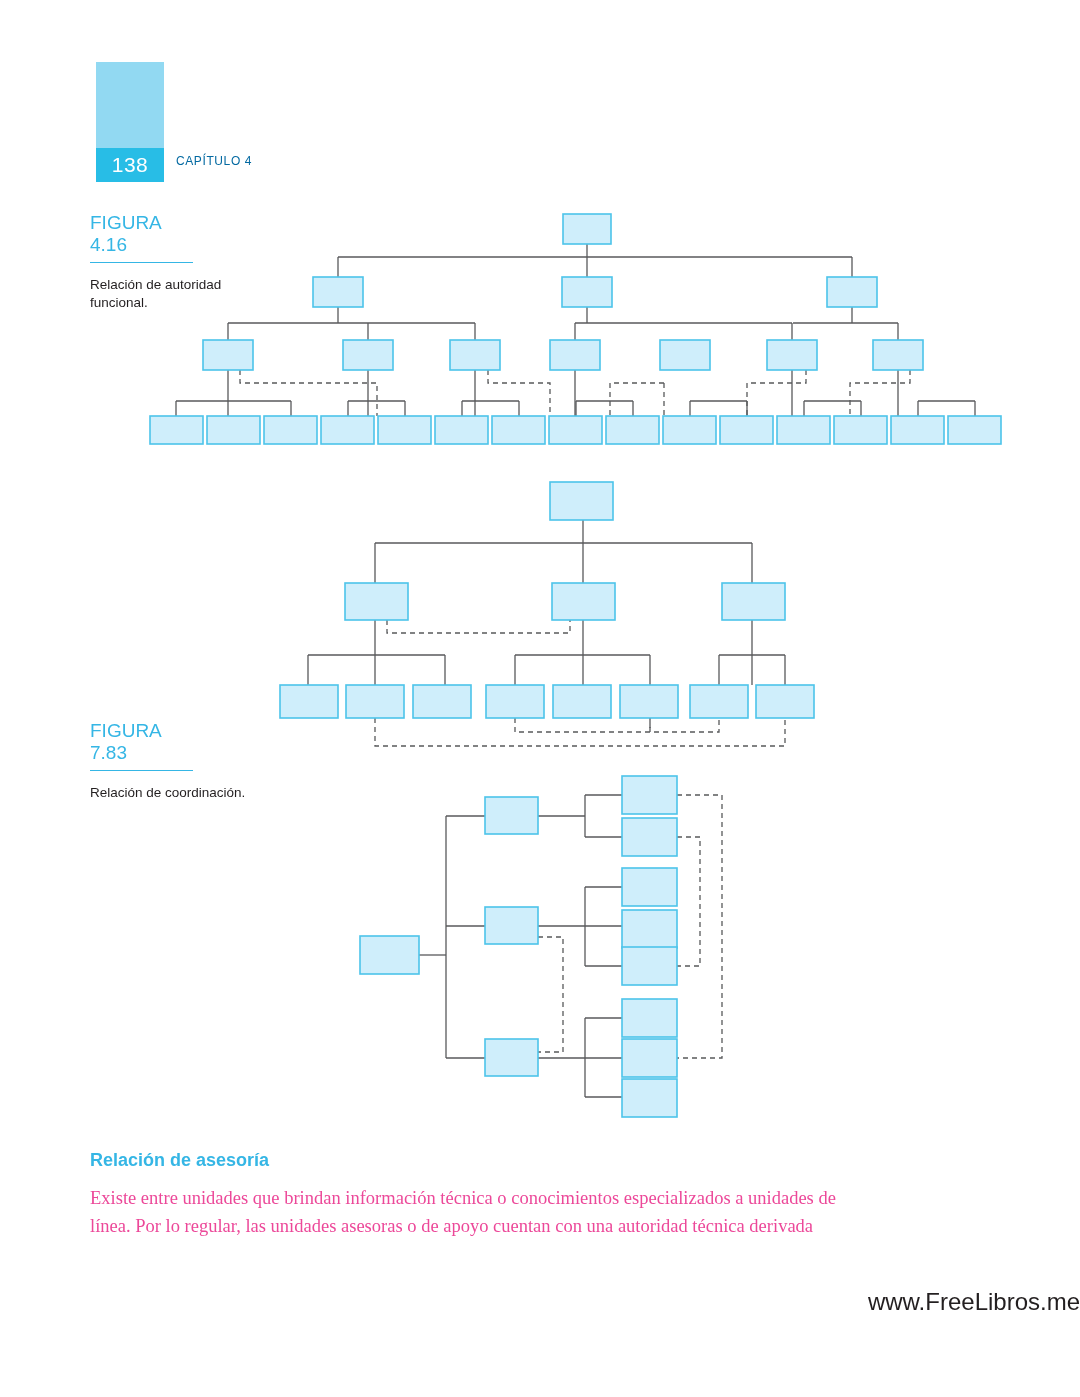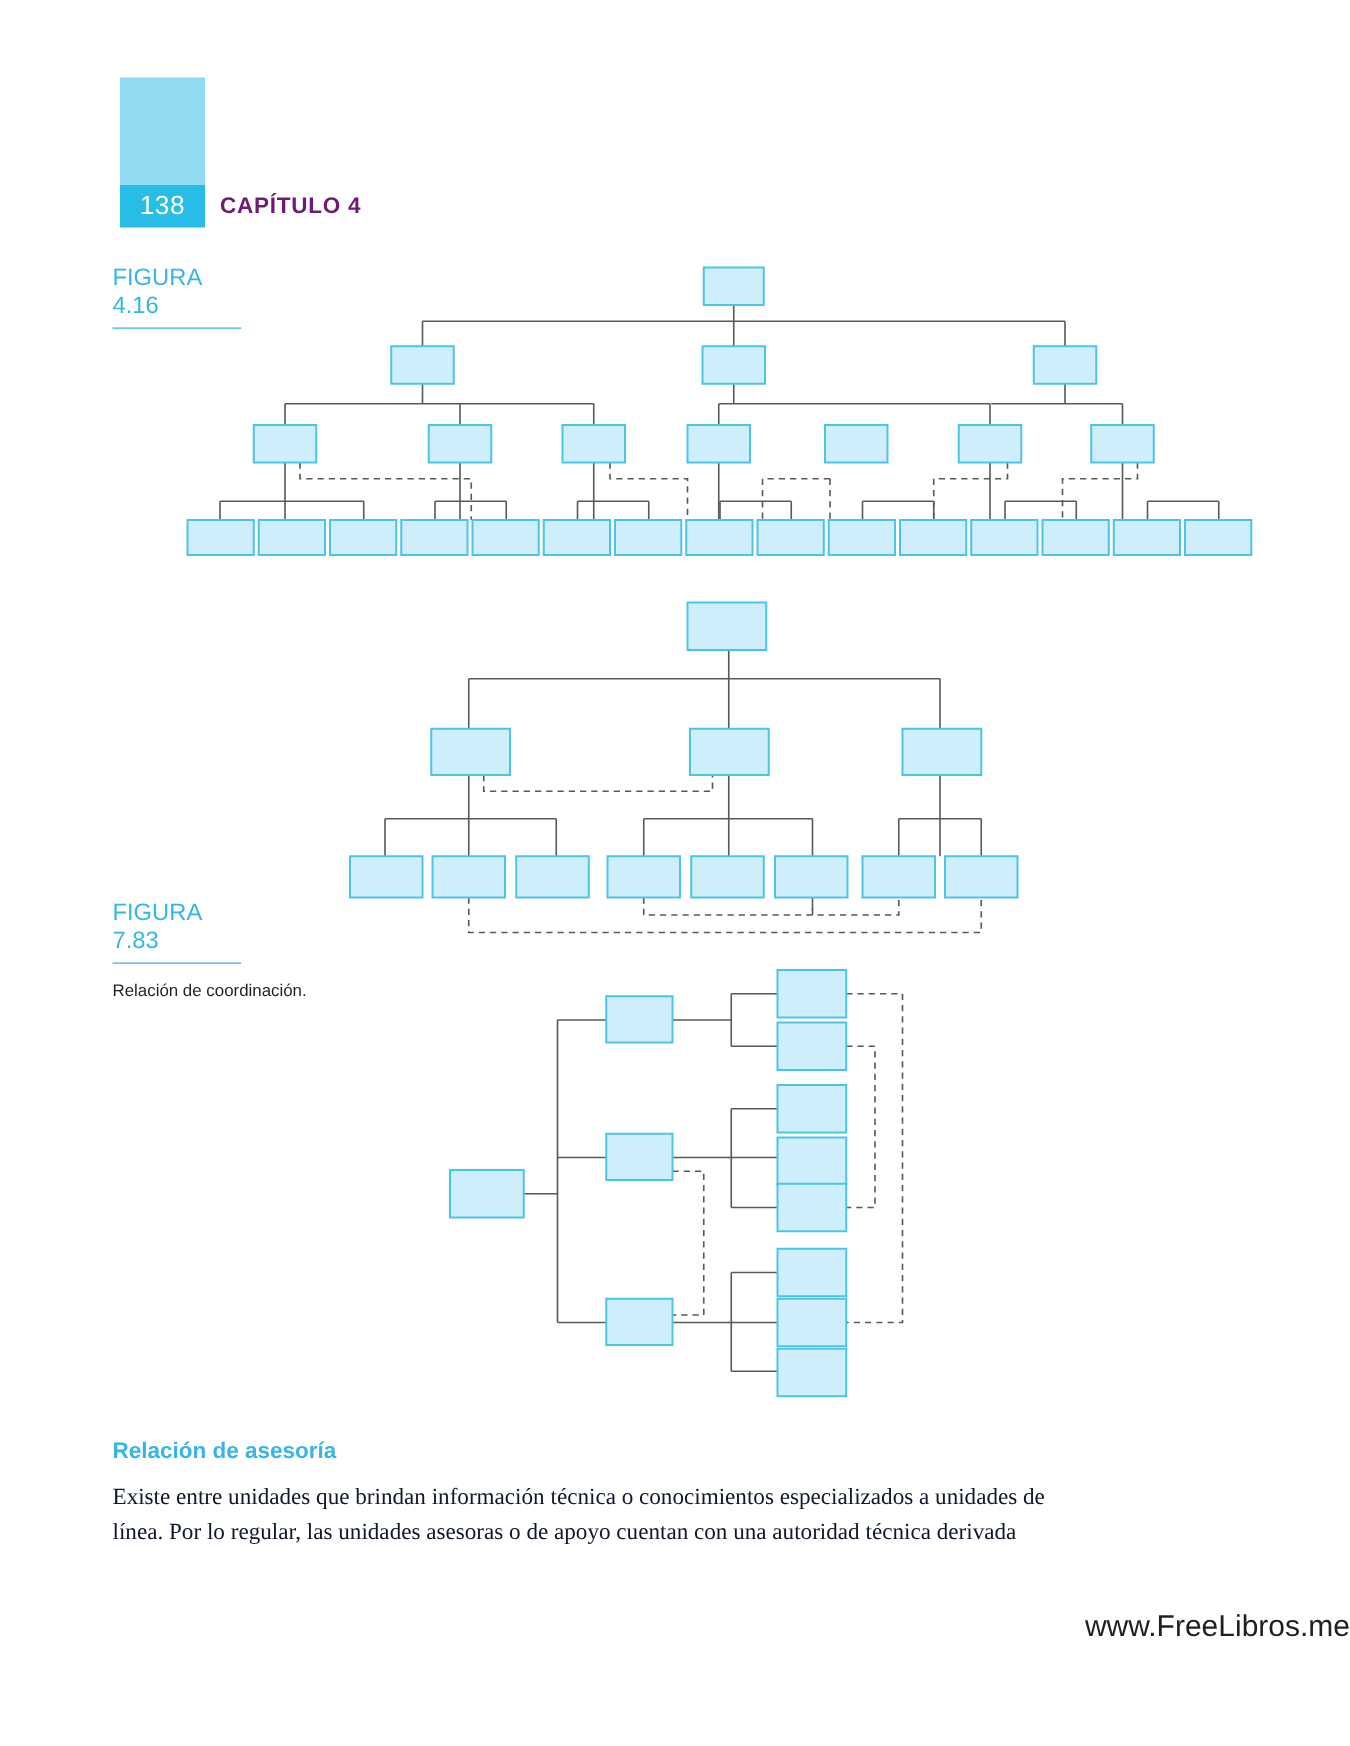--- a/index.html
+++ b/index.html
@@ -38,23 +38,23 @@
     width: 68px; height: 34px;
     line-height: 34px;
     text-align: center;
     color: #ffffff;
     font-size: 21px;
     letter-spacing: 0.5px;
   }
   #chapter-title {
     position: absolute;
     left: 176px; top: 154px;
-    font-size: 18px;
-    font-weight: bold;
-    color: #701a75;
+    font-size: 12px;
+    font-weight: normal;
+    color: #0369a1;
     letter-spacing: 0.6px;
   }
 
   
   .fig-caption { position: absolute; width: 185px; }
   .fig-label {
     font-size: 19px;
     color: #35b6e5;
     padding-bottom: 6px;
     border-bottom: 1.6px solid #35b6e5;
@@ -87,21 +87,21 @@
     color: #35b6e5;
     text-align: right;
   }
   #body-text {
     position: absolute;
     left: 90px; top: 1185px;
     width: 790px;
     font-family: "Liberation Serif", serif;
     font-size: 18.5px;
     line-height: 1.5;
-    color: #0f172a;
+    color: #ec4899;
     text-align: left;
   }
 
   
   #footer {
     position: absolute;
     left: 0; top: 1288px;
     width: 1080px;
     text-align: right;
     font-size: 24px;
@@ -115,20 +115,21 @@
 
   <div id="header-band">
     <div id="header-band-top"></div>
     <div id="header-band-bottom"></div>
     <div id="page-number">138</div>
   </div>
   <div id="chapter-title">CAPÍTULO 4</div>
 
   <div class="fig-caption" id="fig416-caption">
     <span class="fig-label">FIGURA 4.16</span>
+    <span class="fig-desc">Relación de autoridad funcional.</span>
   </div>
 
   <div class="diagram" id="diagram-1">
     <svg width="880" height="250" viewBox="0 0 880 250" xmlns="http://www.w3.org/2000/svg">
       <g fill="none" stroke="#58595b" stroke-width="1.3">
 
         <path d="M447,39 L447,52"></path>
         <path d="M198,52 L712,52"></path>
         <path d="M198,52 L198,72"></path>
         <path d="M447,52 L447,72"></path>

